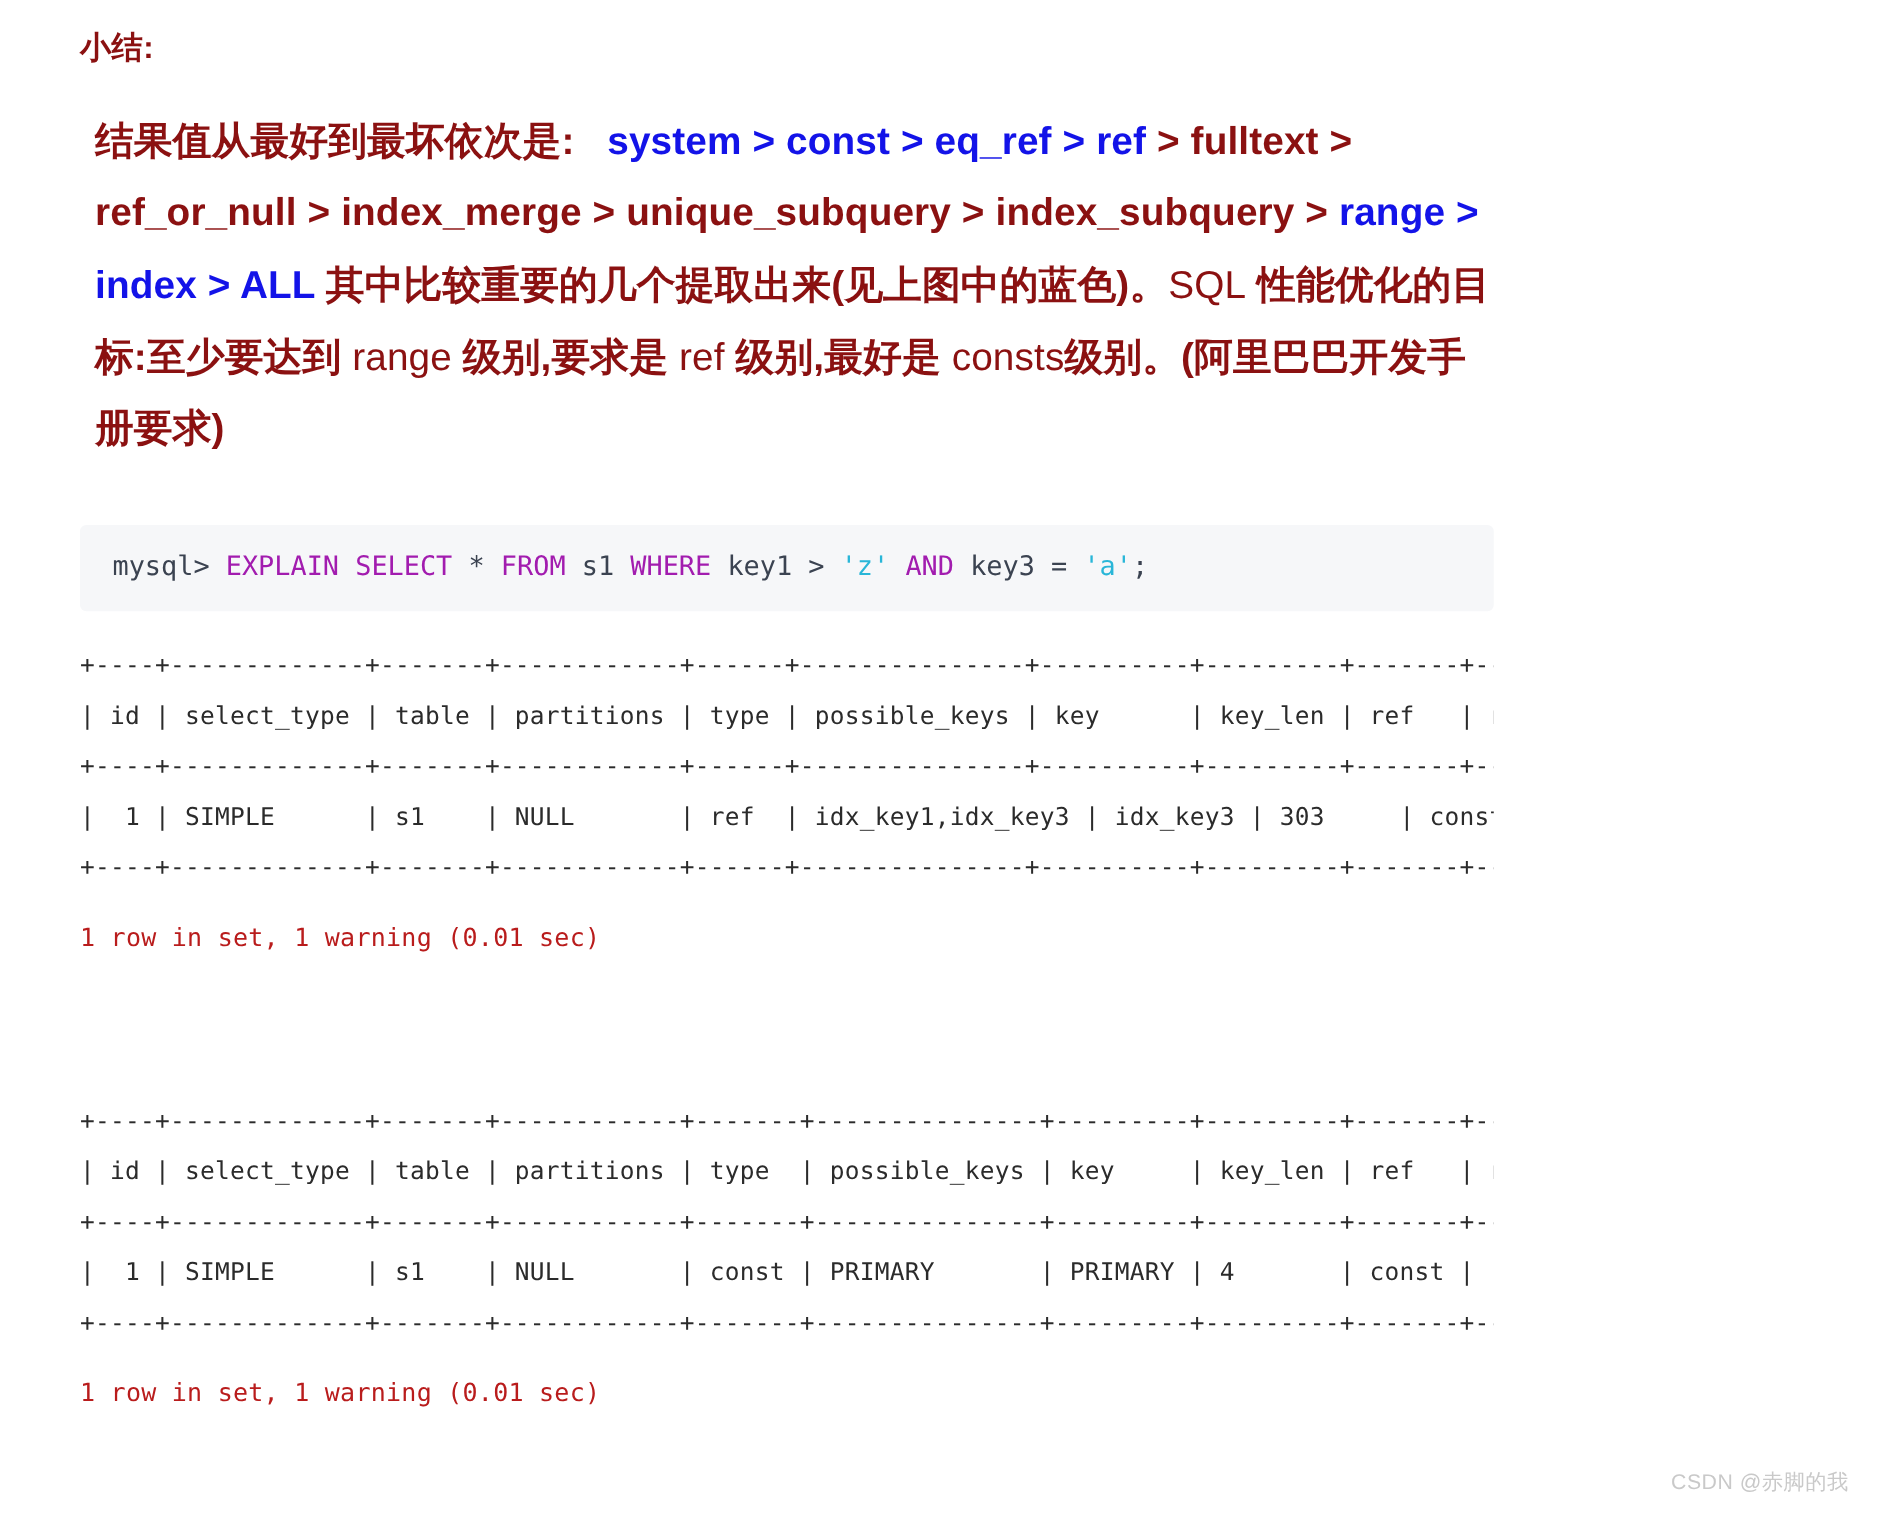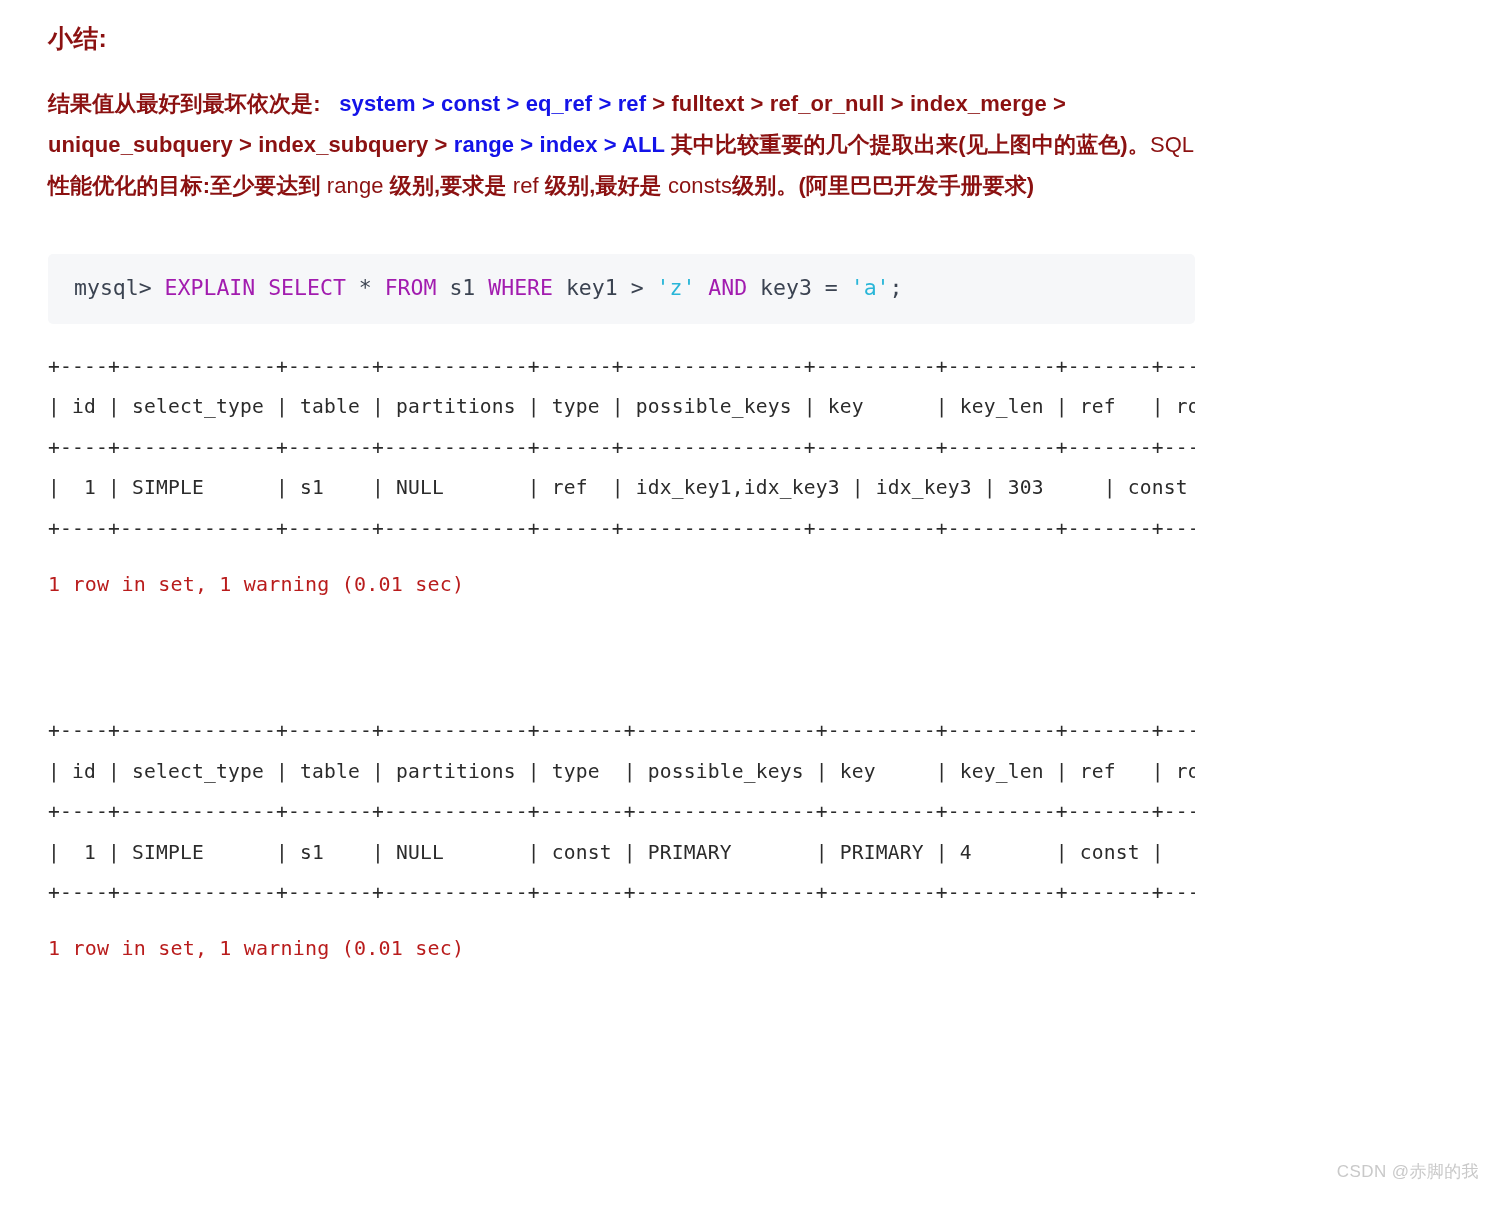--- a/index.html
+++ b/index.html
@@ -8,37 +8,37 @@
     background: #ffffff;
   }
   body {
     width: 1505px;
     height: 1211px;
     font-family: "Liberation Sans", sans-serif;
     position: relative;
     overflow: hidden;
   }
   .page {
-    padding: 14px 46px 0 48px;
+    padding: 14px 46px 0 64px;
     box-sizing: border-box;
     width: 1241px;
   }
 
   
   .summary-title {
     color: #8b1111;
     font-weight: bold;
     font-size: 25px;
     line-height: 1.35;
     margin: 8px 0 0 0;
     letter-spacing: 0.3px;
   }
   .summary-para {
-    margin: 28px 0 0 0;
-    font-size: 22px;
+    margin: 28px 0 0 12px;
+    font-size: 31px;
     line-height: 1.86;
     color: #8b1111;
     font-weight: bold;
     letter-spacing: 0.1px;
   }
   .summary-para .blue {
     color: #1313e8;
   }
   .summary-para .reg {
     font-weight: normal;
@@ -100,21 +100,21 @@
     color: #b91c1c;
     white-space: pre;
     letter-spacing: 0.2px;
     margin-top: 26px;
   }
 
   
   .watermark {
     position: absolute;
     right: 26px;
-    bottom: 28px;
+    bottom: 14px;
     color: #c9c9c9;
     font-size: 17px;
     font-family: "Liberation Sans", sans-serif;
     letter-spacing: 0.4px;
   }
 </style>
 </head>
 <body>
 
 <div class="page">

